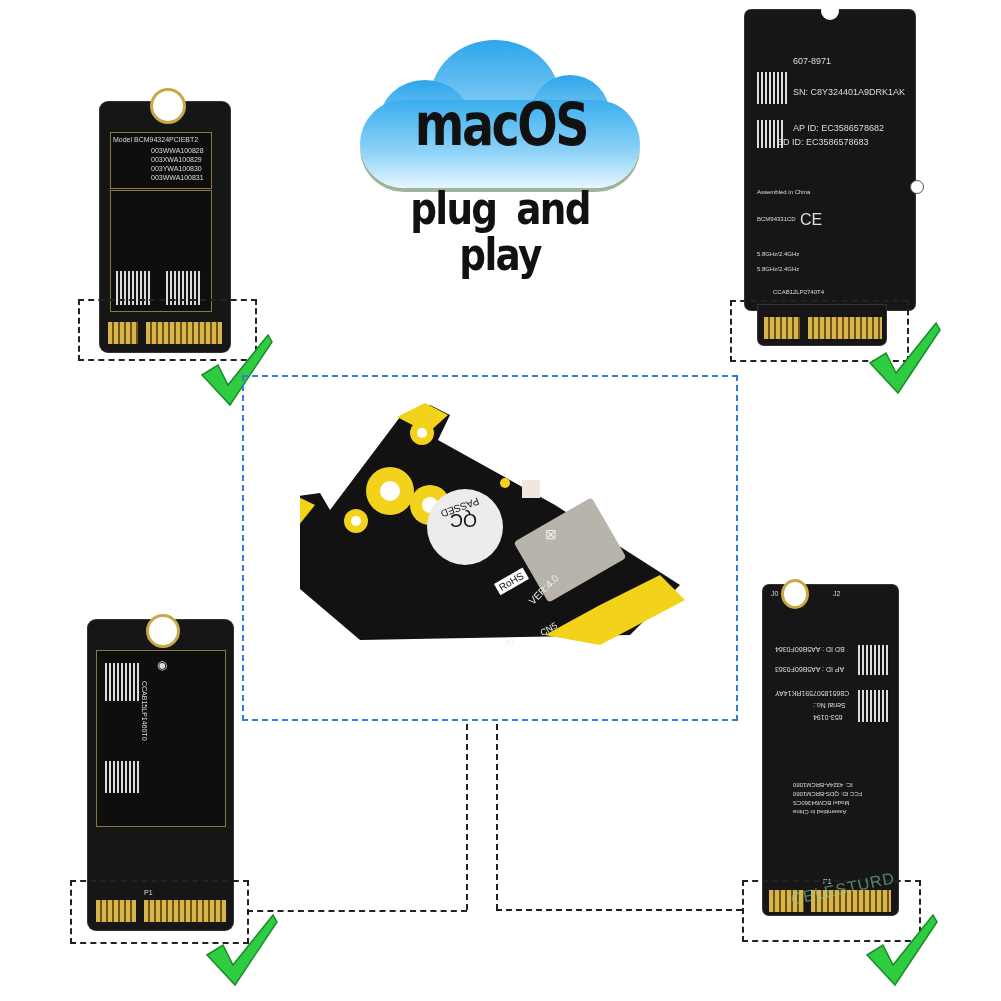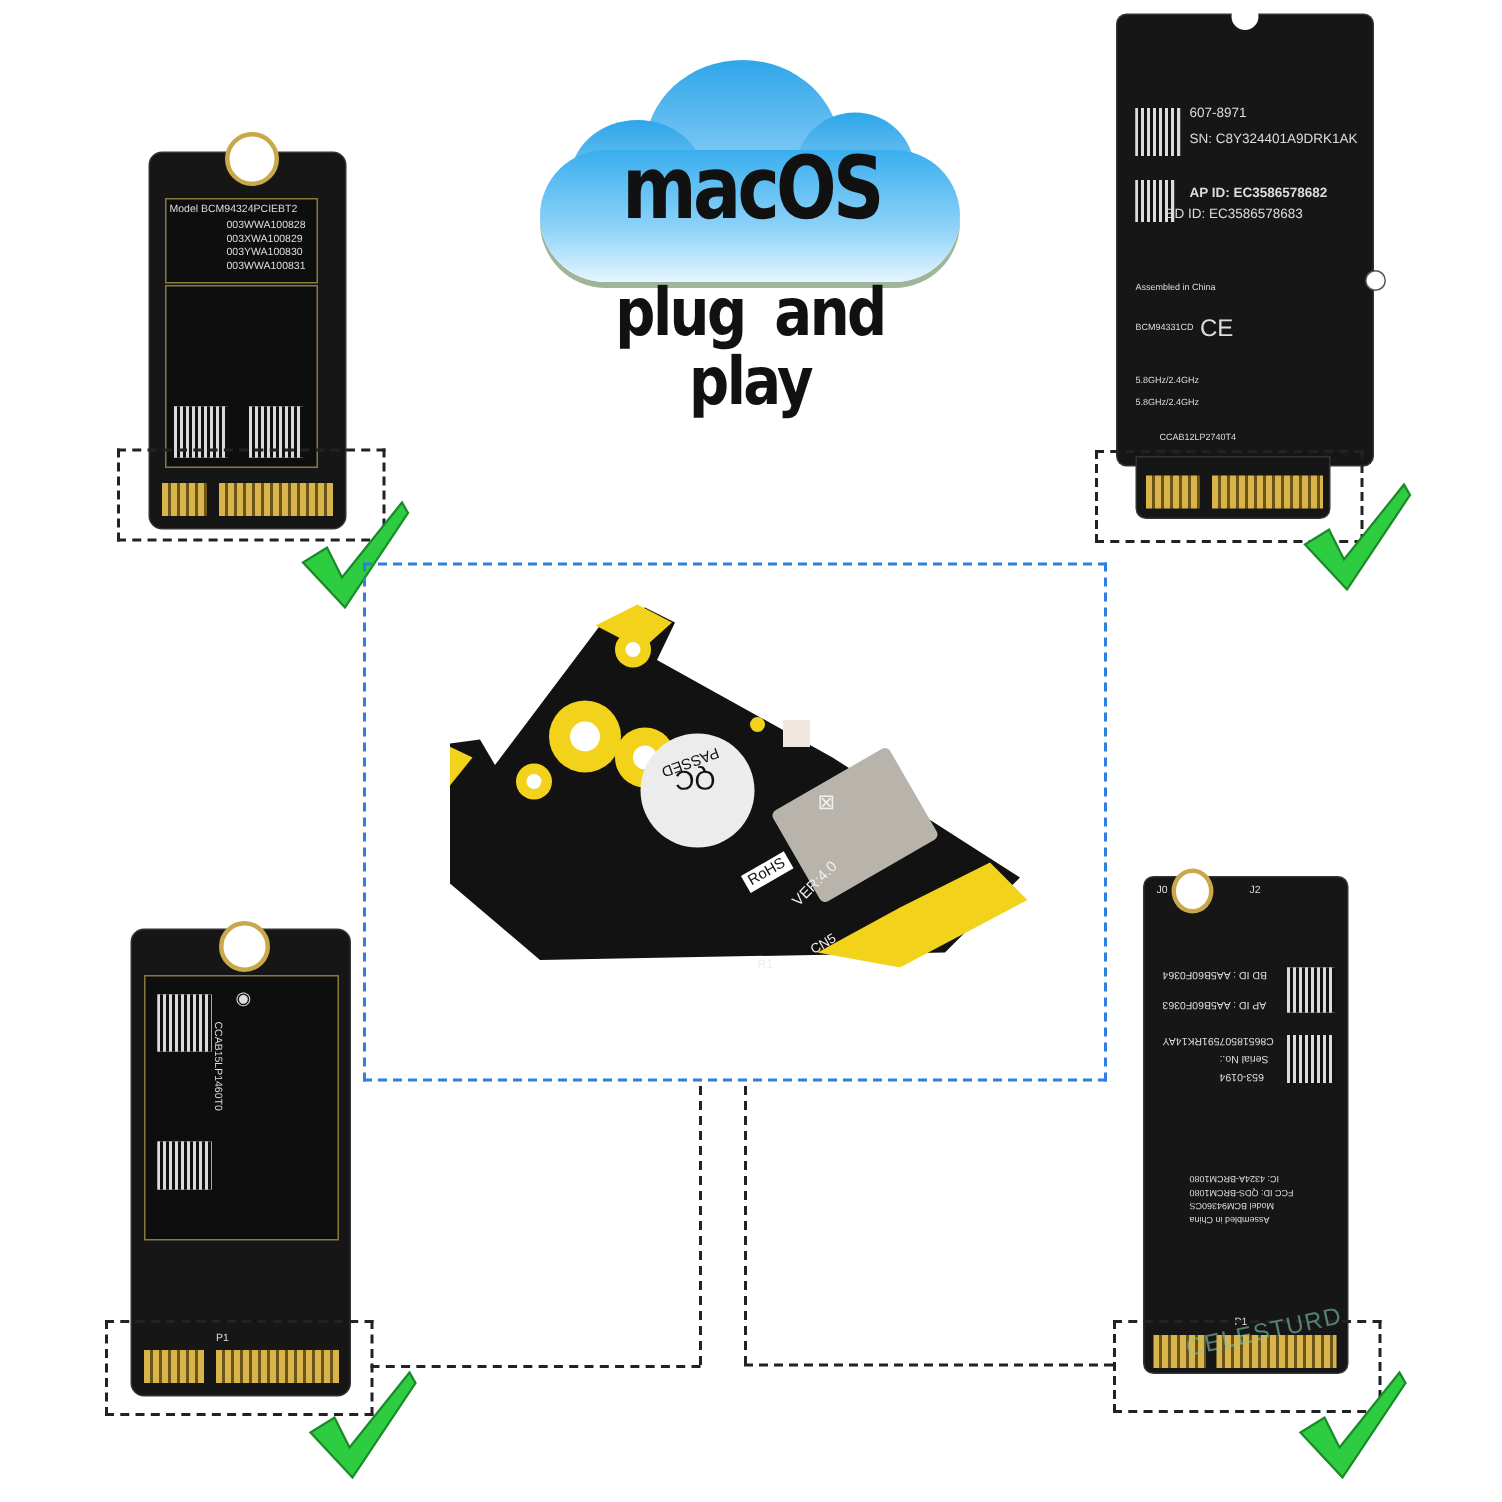--- a/index.html
+++ b/index.html
@@ -56,24 +56,24 @@
   <div class="pins" style="left:46px;top:220px;width:76px;"></div>
 </div>
 <div class="dashbox" style="left:78px;top:299px;width:175px;height:58px;"></div>
 <svg class="check" style="left:200px;top:330px;" width="75" height="80" viewBox="0 0 75 80">
     <path d="M2 45 L18 35 L28 55 L68 5 L72 12 L30 75 Z" fill="#2ecc40" stroke="#1a8a28" stroke-width="1.5"></path>
   </svg>
 
 <div class="card" style="left:745px;top:10px;width:170px;height:300px;">
   <div class="notch" style="left:76px;top:-8px;width:18px;height:18px;"></div>
   <div class="qr" style="left:12px;top:62px;width:30px;height:32px;"></div>
-  <div class="txt" style="left:48px;top:61px;font-size:9px;">607-8971</div>
+  <div class="txt" style="left:48px;top:47px;font-size:9px;">607-8971</div>
   <div class="txt" style="left:48px;top:78px;font-size:9px;">SN: C8Y324401A9DRK1AK</div>
   <div class="qr" style="left:12px;top:110px;width:26px;height:28px;"></div>
-  <div class="txt" style="left:48px;top:114px;font-size:9px;font-weight:bold;">AP ID: EC3586578682</div>
+  <div class="txt" style="left:48px;top:114px;font-size:9px;">AP ID: EC3586578682</div>
   <div class="txt" style="left:32px;top:128px;font-size:9px;">BD ID: EC3586578683</div>
   <div class="txt" style="left:12px;top:178px;font-size:6px;">Assembled in China</div>
   <div class="txt" style="left:12px;top:205px;font-size:6px;">BCM94331CD</div>
   <div class="txt" style="left:55px;top:205px;font-size:16px;">CE</div>
   <div class="txt" style="left:12px;top:240px;font-size:6px;">5.8GHz/2.4GHz</div>
   <div class="txt" style="left:12px;top:255px;font-size:6px;">5.8GHz/2.4GHz</div>
   <div class="txt" style="left:28px;top:278px;font-size:6px;">CCAB12LP2740T4</div>
 </div>
 <div class="notch" style="left:910px;top:180px;width:12px;height:12px;background:#fff;border:1px solid #555;"></div>
 <div class="card" style="left:758px;top:305px;width:128px;height:40px;border-radius:0 0 6px 6px;">

